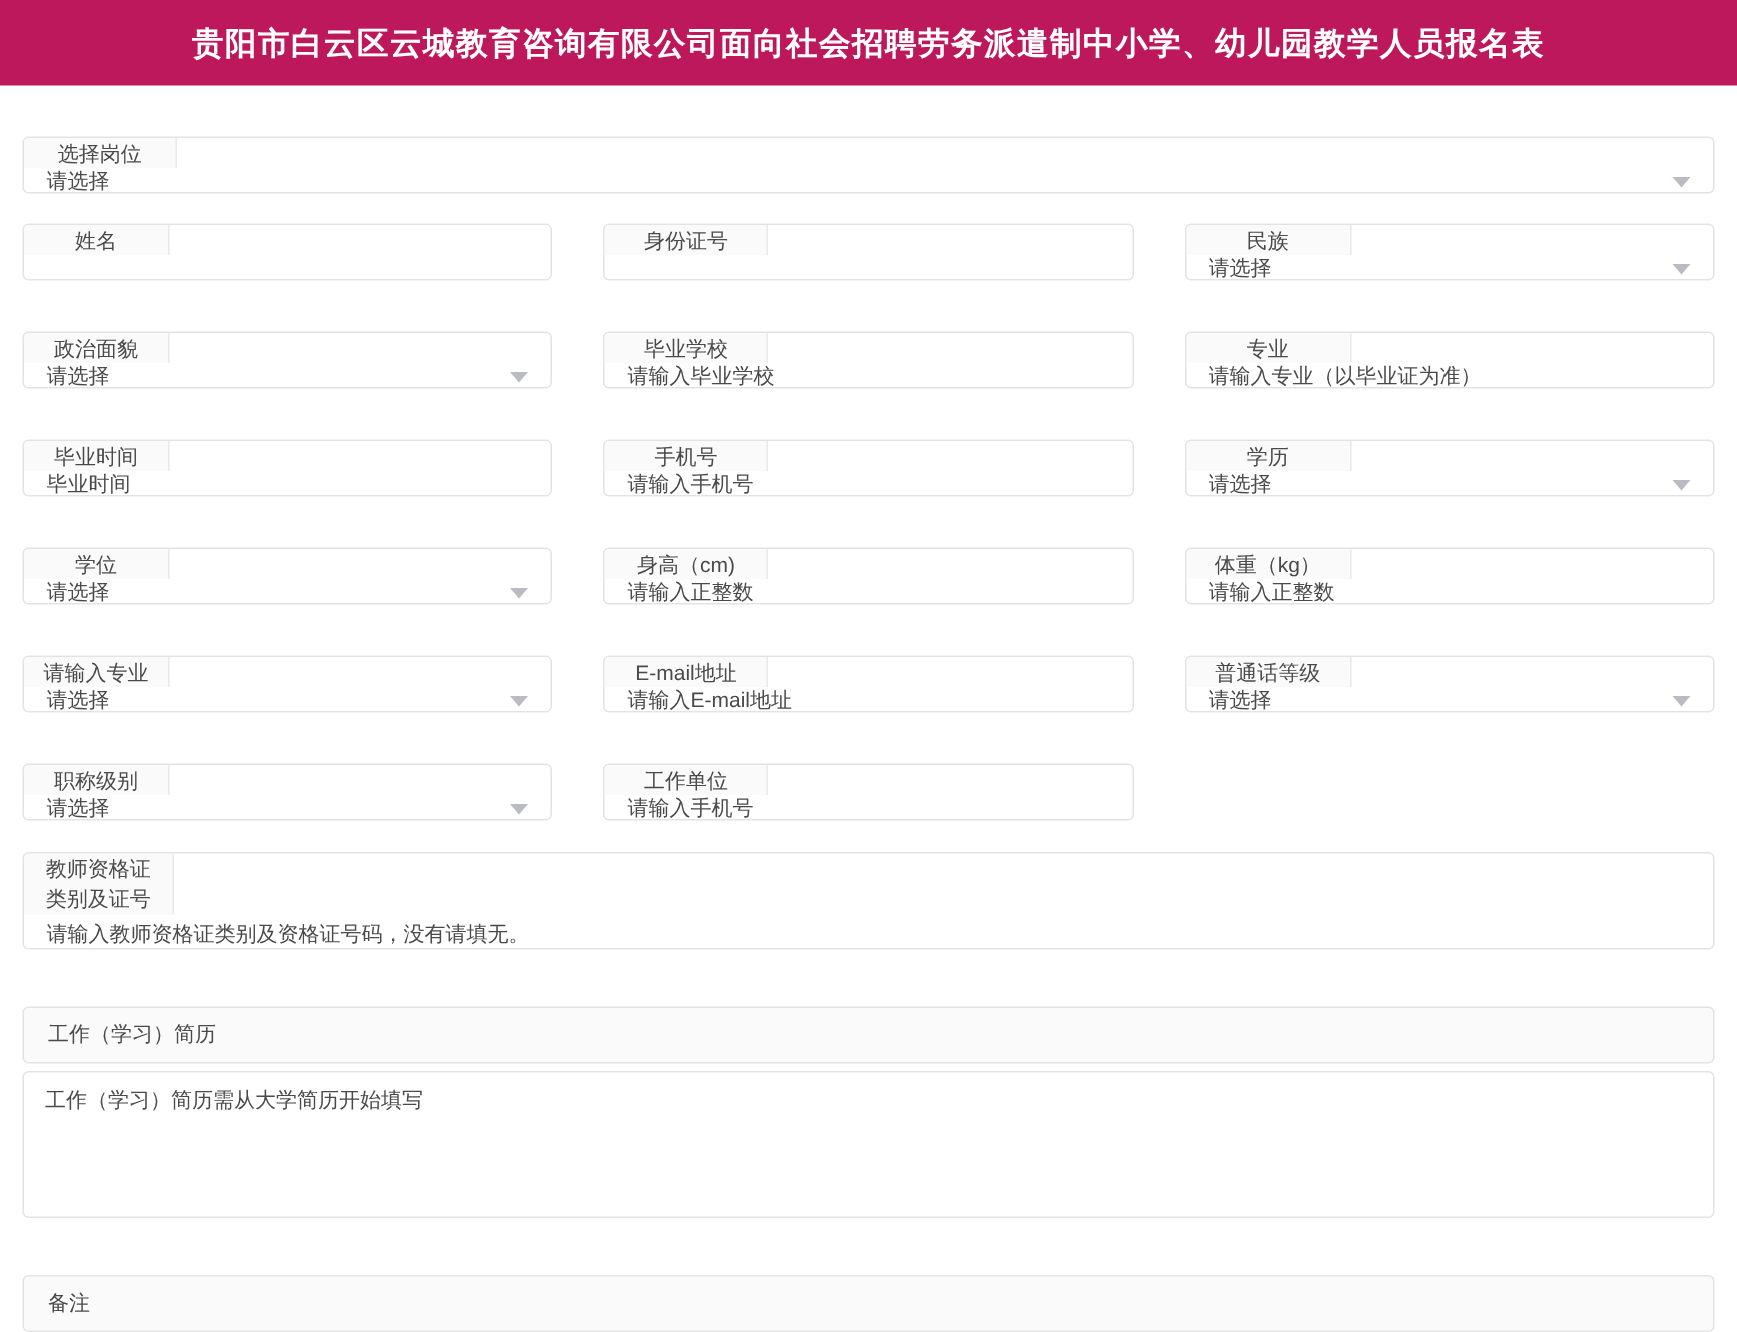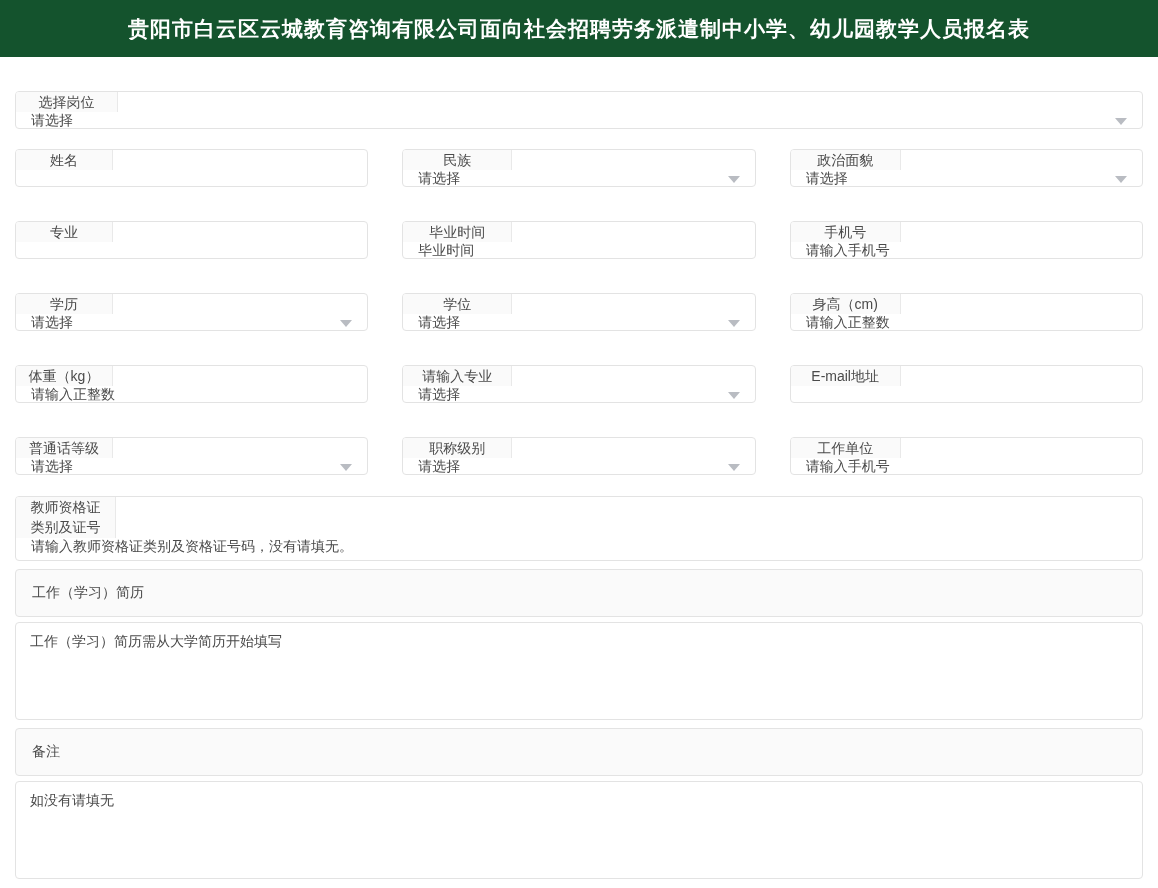--- a/index.html
+++ b/index.html
@@ -5,21 +5,21 @@
   * { box-sizing: border-box; margin: 0; padding: 0; }
   html, body { width: 1158px; }
   body {
     font-family: "Liberation Sans", "DejaVu Sans", sans-serif;
     background: #ffffff;
     color: #4a4a4a;
     font-size: 14px;
   }
   .titlebar {
     height: 57px;
-    background: #14532d;
+    background: #be185d;
     color: #ffffff;
     display: flex;
     align-items: center;
     justify-content: center;
     font-size: 21px;
     font-weight: bold;
     letter-spacing: 1px;
   }
   .container { padding: 0 15px 10px 15px; }
 
@@ -42,21 +42,21 @@
     justify-content: center;
     text-align: center;
     color: #4a4a4a;
     flex: 0 0 auto;
     line-height: 1.45;
     padding: 0 8px;
   }
   .box-value {
     flex: 1 1 auto;
     display: flex;
-    align-items: flex-start;
+    align-items: flex-end;
     padding: 0 15px;
     color: #4a4a4a;
     min-width: 0;
     position: relative;
   }
   .value-text {
     white-space: nowrap;
     overflow: hidden;
     text-overflow: ellipsis;
   }
@@ -84,22 +84,22 @@
   }
   .grid .field:nth-child(3n+1) .box-label { width: 97px; }
   .grid .field:nth-child(3n+2) .box-label { width: 109px; }
   .grid .field:nth-child(3n)   .box-label { width: 110px; }
 
   .wide-row .box-label { width: 100px; }
   .wide-row.wide-0 { margin-top: 27px; }
   .wide-row.wide-1 { margin-top: 21px; height: 65px; }
 
   .section-header {
-    margin-top: 8px;
-    height: 48px;
+    margin-top: 38px;
+    height: 38px;
     border: 1px solid #e3e3e3;
     border-radius: 4px;
     background: #fafafa;
     display: flex;
     align-items: center;
     padding: 0 16px;
     color: #4a4a4a;
   }
   .section-textarea {
     display: block;
@@ -137,35 +137,53 @@
 
   <div class="grid" id="grid-fields">
       <div class="box field">
     <div class="box-label">姓名</div>
     <div class="box-value">
       <span class="value-text"></span>
 
     </div>
   </div>
       <div class="box field">
+    <div class="box-label">身份证号</div>
+    <div class="box-value">
+      <span class="value-text"></span>
+
+    </div>
+  </div>
+      <div class="box field">
     <div class="box-label">民族</div>
     <div class="box-value">
       <span class="value-text">请选择</span>
       <span class="caret"></span>
     </div>
   </div>
       <div class="box field">
     <div class="box-label">政治面貌</div>
     <div class="box-value">
       <span class="value-text">请选择</span>
       <span class="caret"></span>
     </div>
   </div>
       <div class="box field">
+    <div class="box-label">毕业学校</div>
+    <div class="box-value">
+      <span class="value-text">请输入毕业学校</span>
+
+    </div>
+  </div>
+      <div class="box field">
     <div class="box-label">专业</div>
+    <div class="box-value">
+      <span class="value-text">请输入专业（以毕业证为准）</span>
+
+    </div>
   </div>
       <div class="box field">
     <div class="box-label">毕业时间</div>
     <div class="box-value">
       <span class="value-text">毕业时间</span>
 
     </div>
   </div>
       <div class="box field">
     <div class="box-label">手机号</div>
@@ -204,20 +222,24 @@
   </div>
       <div class="box field">
     <div class="box-label">请输入专业</div>
     <div class="box-value">
       <span class="value-text">请选择</span>
       <span class="caret"></span>
     </div>
   </div>
       <div class="box field">
     <div class="box-label">E-mail地址</div>
+    <div class="box-value">
+      <span class="value-text">请输入E-mail地址</span>
+
+    </div>
   </div>
       <div class="box field">
     <div class="box-label">普通话等级</div>
     <div class="box-value">
       <span class="value-text">请选择</span>
       <span class="caret"></span>
     </div>
   </div>
       <div class="box field">
     <div class="box-label">职称级别</div>

